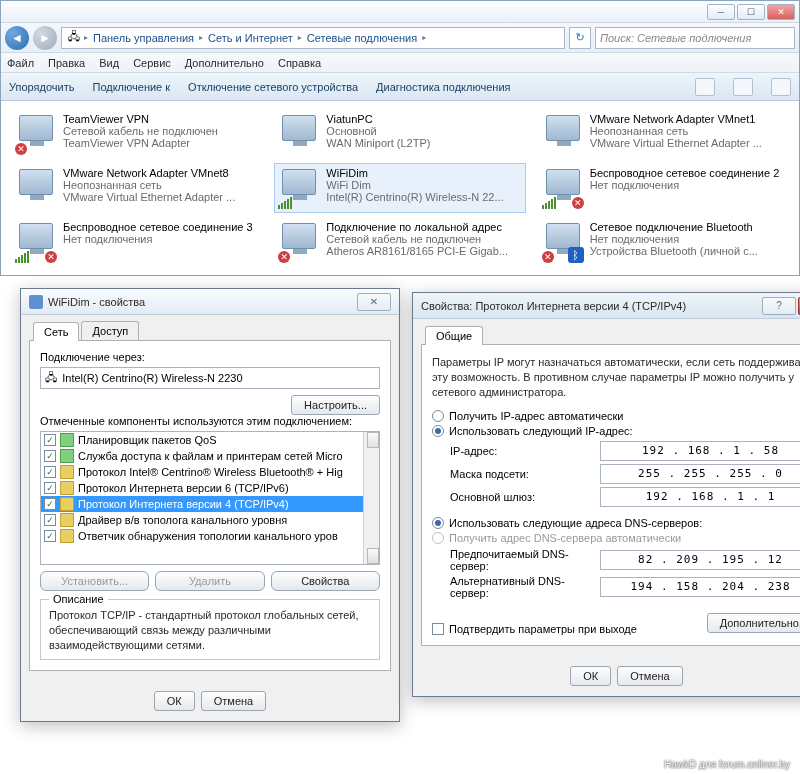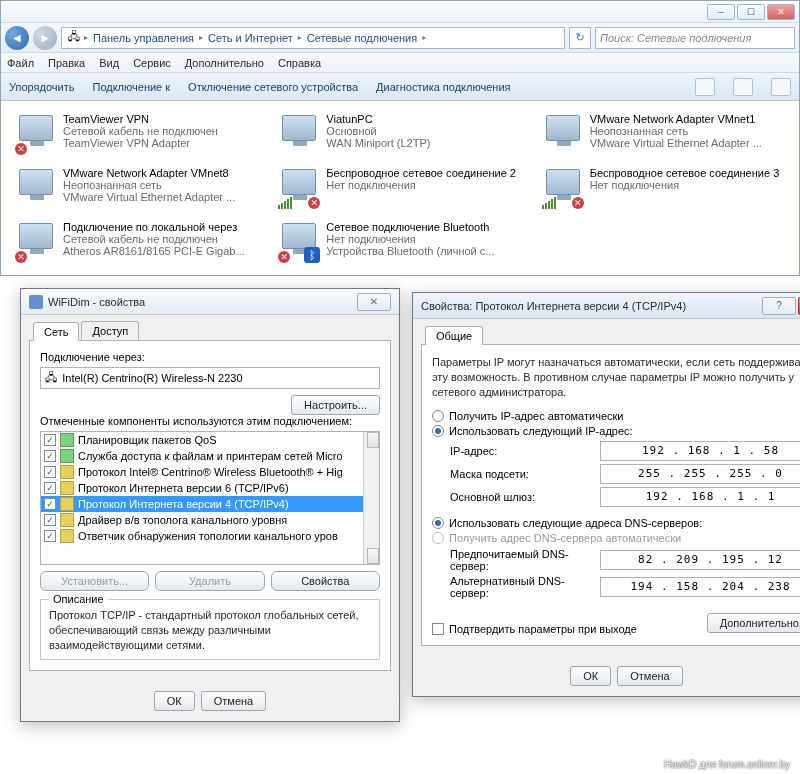--- a/index.html
+++ b/index.html
@@ -189,20 +189,37 @@
       <div class="conn">
         <div class="conn-icon">
           <div class="pc-icon"></div>
         </div>
         <div class="conn-text">
           <div class="conn-name">VMware Network Adapter VMnet8</div>
           <div class="conn-status">Неопознанная сеть</div>
           <div class="conn-dev">VMware Virtual Ethernet Adapter ...</div>
         </div>
       </div>
+      <div class="conn sel">
+        <div class="conn-icon">
+          <div class="pc-icon"></div>
+          <div class="bars-badge">
+            <span></span>
+            <span></span>
+            <span></span>
+            <span></span>
+            <span></span>
+          </div>
+        </div>
+        <div class="conn-text">
+          <div class="conn-name">WiFiDim</div>
+          <div class="conn-status">WiFi Dim</div>
+          <div class="conn-dev">Intel(R) Centrino(R) Wireless-N 22...</div>
+        </div>
+      </div>
       <div class="conn">
         <div class="conn-icon">
           <div class="pc-icon"></div>
           <div class="bars-badge">
             <span></span>
             <span></span>
             <span></span>
             <span></span>
             <span></span>
           </div>
@@ -229,21 +246,21 @@
           <div class="conn-name">Беспроводное сетевое соединение 3</div>
           <div class="conn-status">Нет подключения</div>
         </div>
       </div>
       <div class="conn">
         <div class="conn-icon">
           <div class="pc-icon"></div>
           <div class="x-badge">✕</div>
         </div>
         <div class="conn-text">
-          <div class="conn-name">Подключение по локальной через</div>
+          <div class="conn-name">Подключение по локальной адрес</div>
           <div class="conn-status">Сетевой кабель не подключен</div>
           <div class="conn-dev">Atheros AR8161/8165 PCI-E Gigab...</div>
         </div>
       </div>
       <div class="conn">
         <div class="conn-icon">
           <div class="pc-icon"></div>
           <div class="x-badge">✕</div>
           <div class="bt-badge">ᛒ</div>
         </div>

